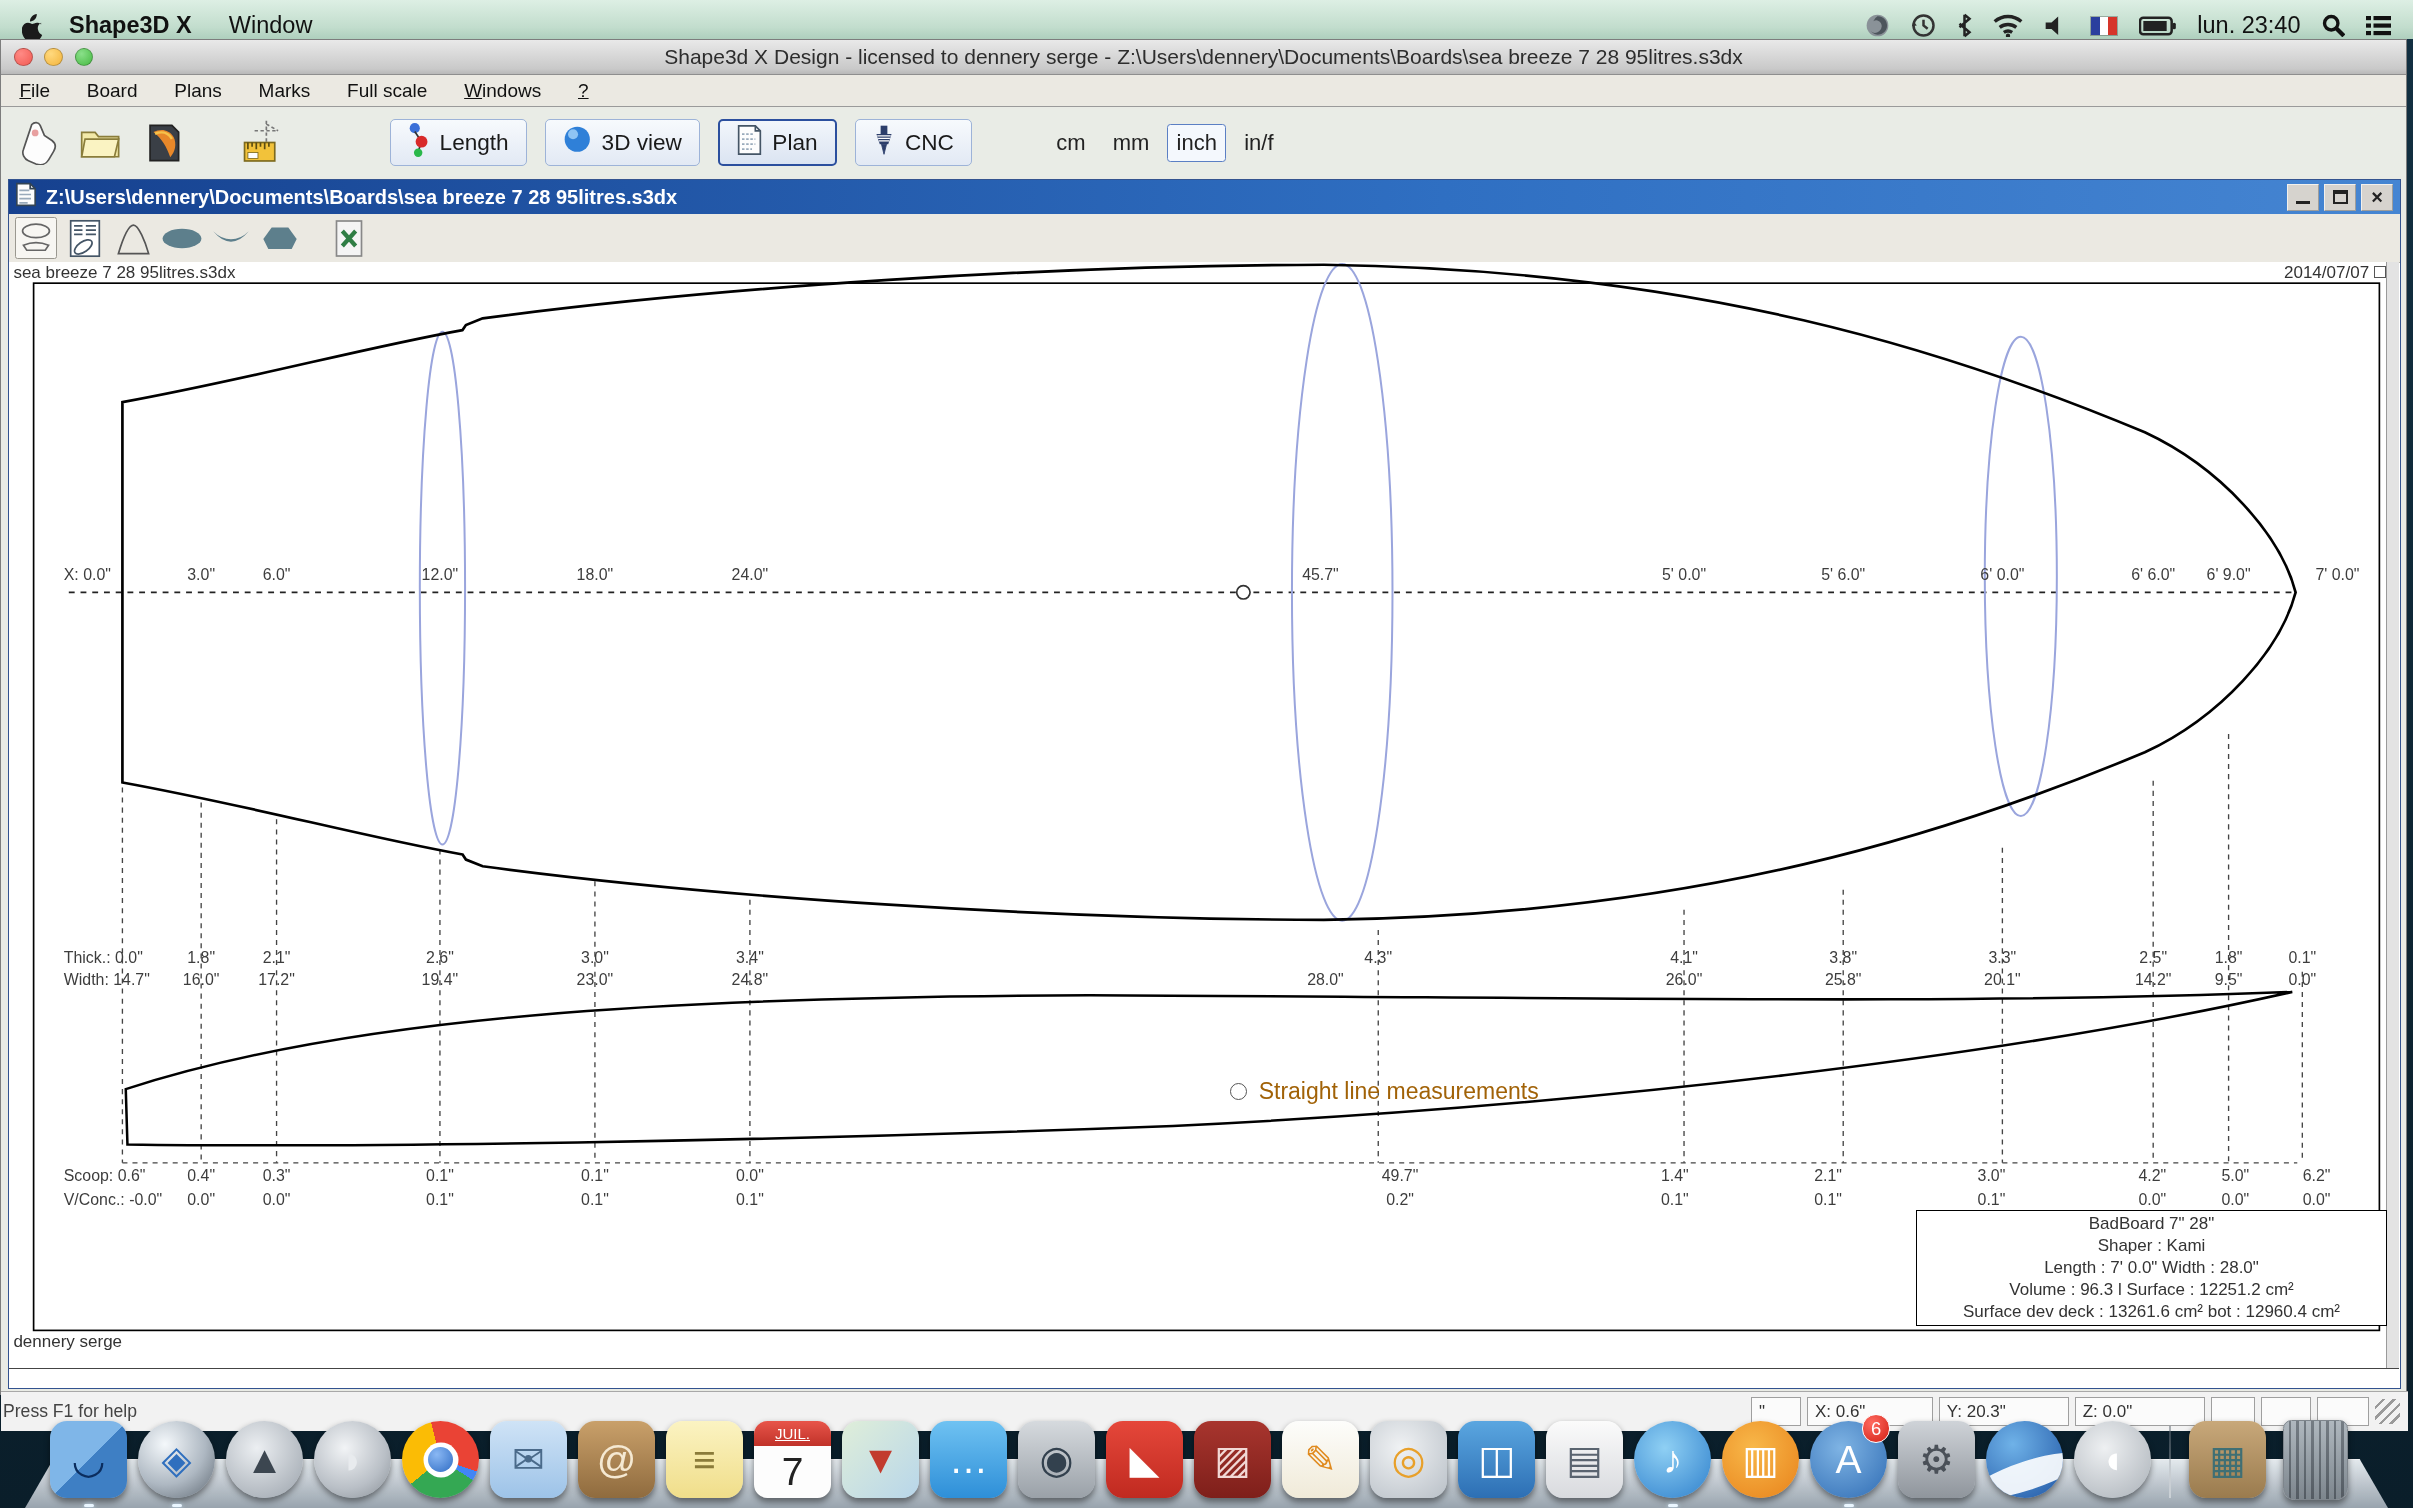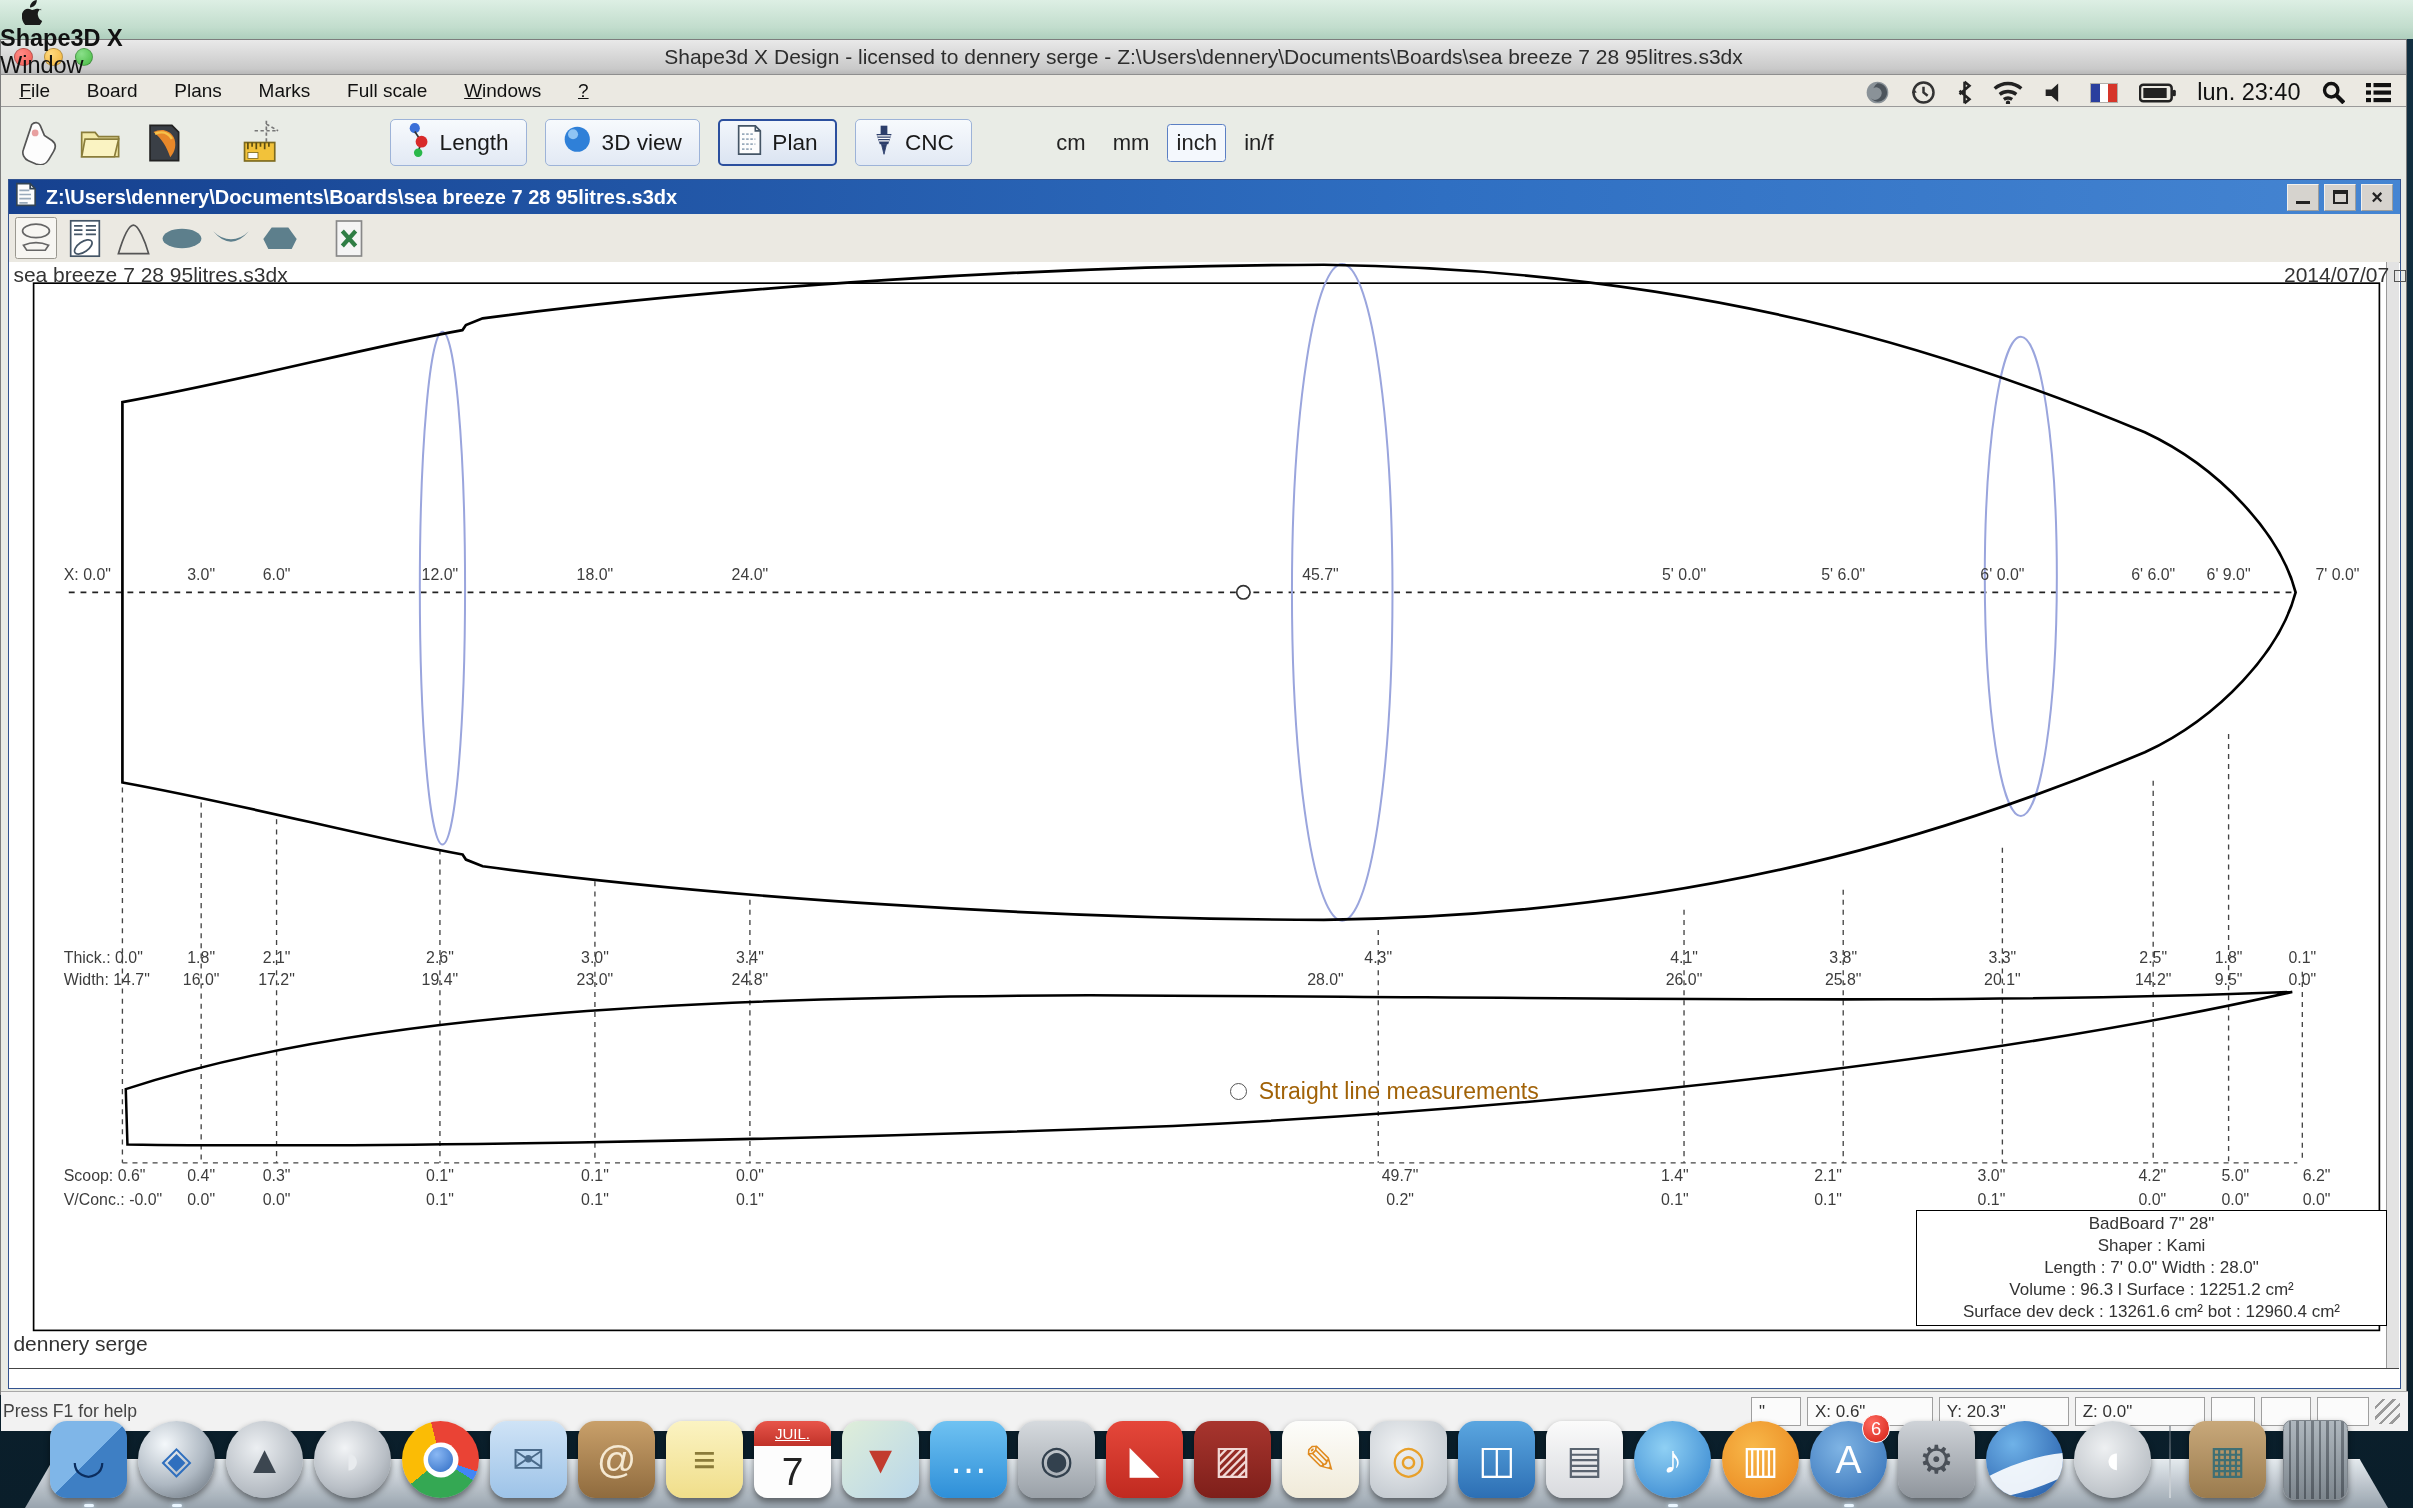--- a/index.html
+++ b/index.html
@@ -4,21 +4,21 @@
 <style>
   * { margin:0; padding:0; box-sizing:border-box; }
   html,body { width:2413px; height:1508px; overflow:hidden;
     font-family:"Liberation Sans","DejaVu Sans",sans-serif; }
   body { background:linear-gradient(180deg,#123042 0%,#0d2533 55%,#0a1e2a 100%); position:relative; }
   .abs { position:absolute; }
 
   
   #menubar { left:0; top:0; width:2413px; height:39px;
     background:linear-gradient(180deg,#ddefe4 0%,#c2ddcd 70%,#aecfbd 100%);
-    display:flex; align-items:flex-start; font-size:23.5px; color:#111; z-index:50;flex-direction:column; }
+    display:flex; align-items:flex-end; font-size:23.5px; color:#111; z-index:50; }
   #menubar .apple { margin:0 25px 0 22px; display:flex; align-items:center; }
   #menubar .appname { font-weight:bold; margin-right:37px; }
   #menubar .mitem { margin-right:37px; }
   #mb-right { margin-left:auto; display:flex; align-items:center; gap:21px; padding-right:22px; }
   #mb-right .sic { display:flex; align-items:center; }
   .flag { width:28.5px; height:20px; display:flex; border:0.8px solid rgba(0,0,0,.25); }
   .flag div { flex:1; }
   .clock { font-size:23.5px; }
 
   
@@ -64,21 +64,21 @@
 
   #mdi-toolbar { left:0; top:34px; width:100%; height:49px; background:#ebe9e2; border-bottom:0.8px solid #b5b2aa;
     display:flex; align-items:center; gap:6.7px; padding-left:6.7px; }
   .m-ico { width:42px; height:42px; display:flex; align-items:center; justify-content:center; }
   .m-ico.pressed { background:#f7f6f2; border:1.7px solid #9a9890; border-radius:2.5px; }
 
   #view { left:0; top:82px; width:2377px; height:1106px; background:#fff; overflow:hidden; }
   #vscroll { left:2377px; top:82px; width:13.4px; height:1106px; background:#e3e3e3; border-left:0.8px solid #9a9a9a; }
   #author-row { left:0; top:1188px; width:2390px; height:20px; background:#fff; border-top:0.8px solid #444; }
 
-  .cv-label { position:absolute; font-size:21px; color:#333; z-index:30; }
+  .cv-label { position:absolute; font-size:17px; color:#333; z-index:30; }
   #date-box { display:inline-block; width:11.7px; height:11.7px; border:0.8px solid #555; margin-left:5px; }
 
   #boardsvg { left:0; top:0; width:2413px; height:1508px; z-index:20; pointer-events:none; }
 
   #infobox { left:1916px; top:1210px; width:471px; height:116px; background:#fff;
     border:1.7px solid #000; z-index:30; display:flex; flex-direction:column; justify-content:center; }
   #infobox div { text-align:center; font-size:17px; color:#333; line-height:22px; }
 
   #radio-row { left:1230px; top:1078px; z-index:30; display:flex; align-items:center; gap:11.7px; }
   #radio-row .rcirc { width:17px; height:17px; border:1.7px solid #555; border-radius:50%; background:#fff; }

